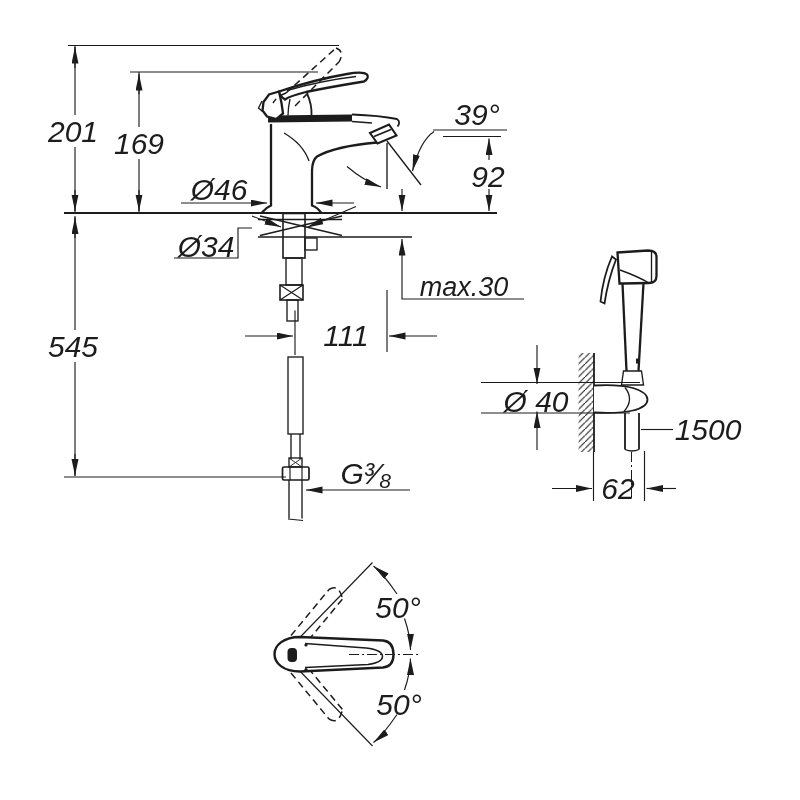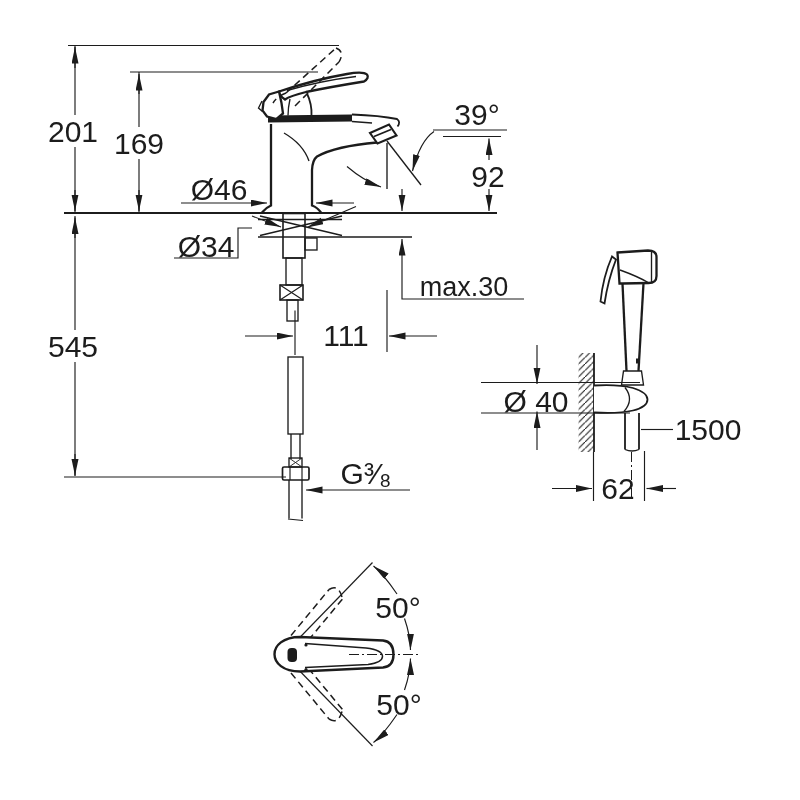--- a/index.html
+++ b/index.html
@@ -7,20 +7,21 @@
     padding: 0;
     background: #ffffff;
     width: 800px;
     height: 800px;
     overflow: hidden;
   }
   .canvas {
     width: 800px;
     height: 800px;
     background: #ffffff;
+    font-style: italic;
   }
   svg { display: block; }
   text {
     font-family: "Liberation Sans", "DejaVu Sans", sans-serif;
     fill: #1c1c1c;
   }
   .dim  { font-size: 30px; }
   .dim-sm { font-size: 27px; }
   .ln   { stroke: #1c1c1c; fill: none; }
   .outline  { stroke-width: 2.3; }

